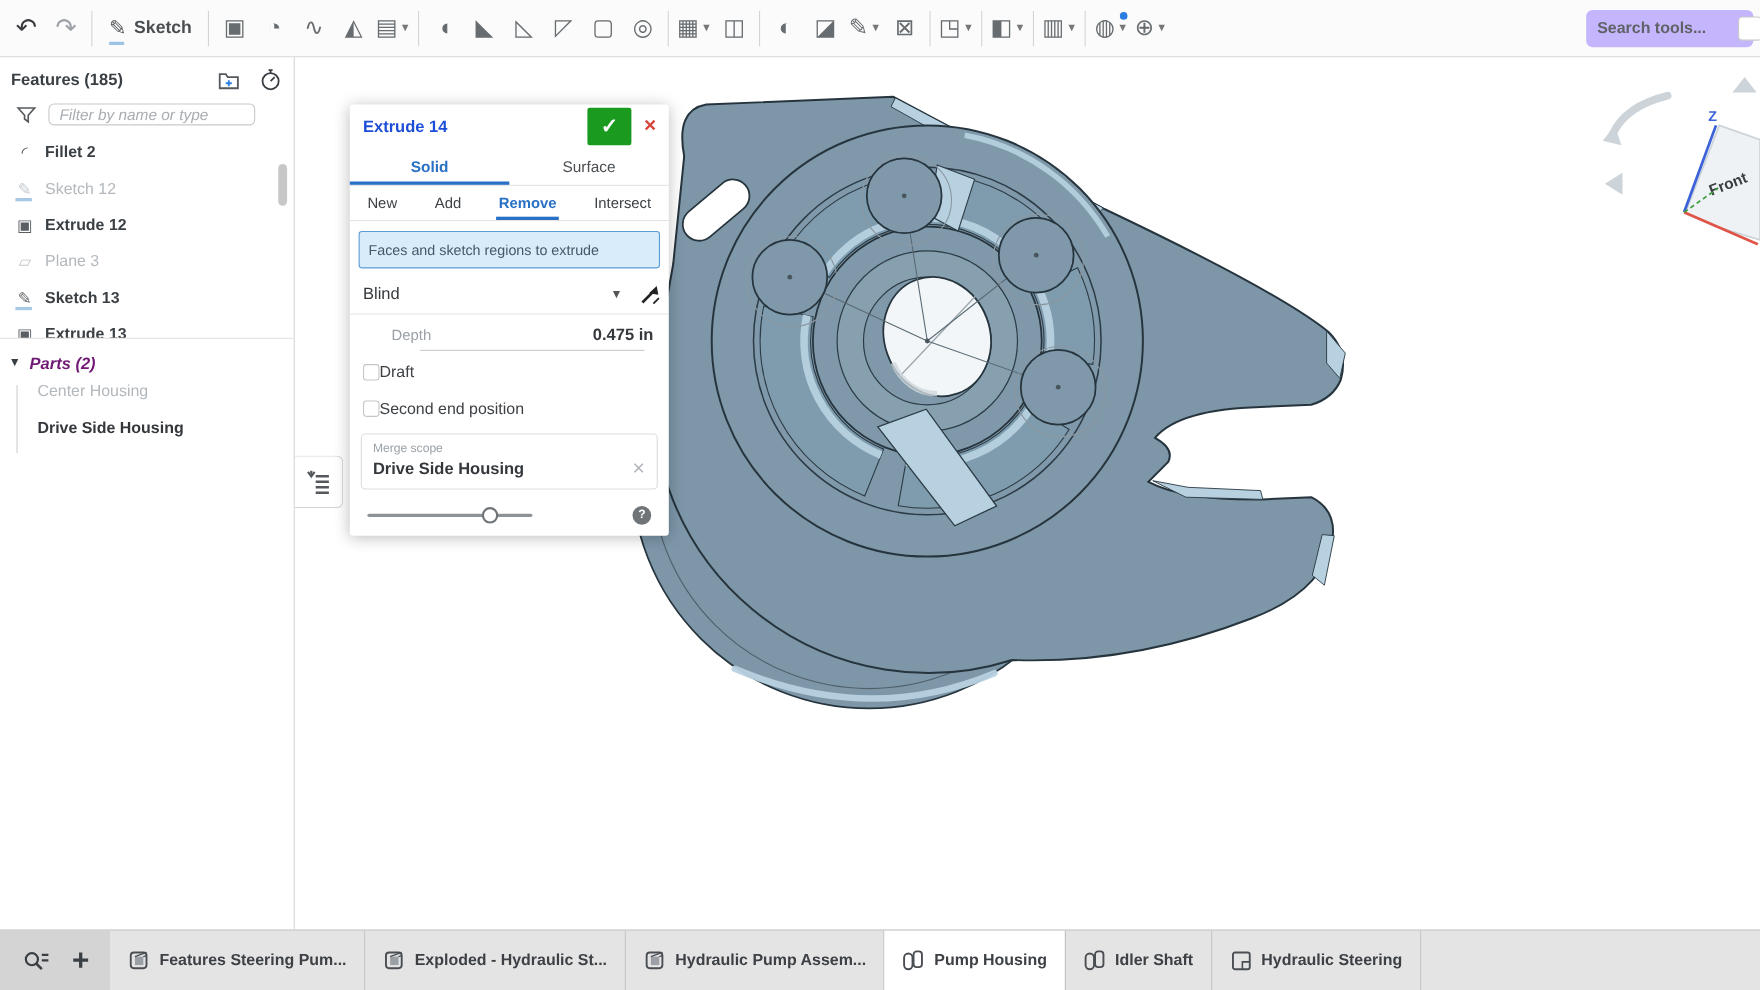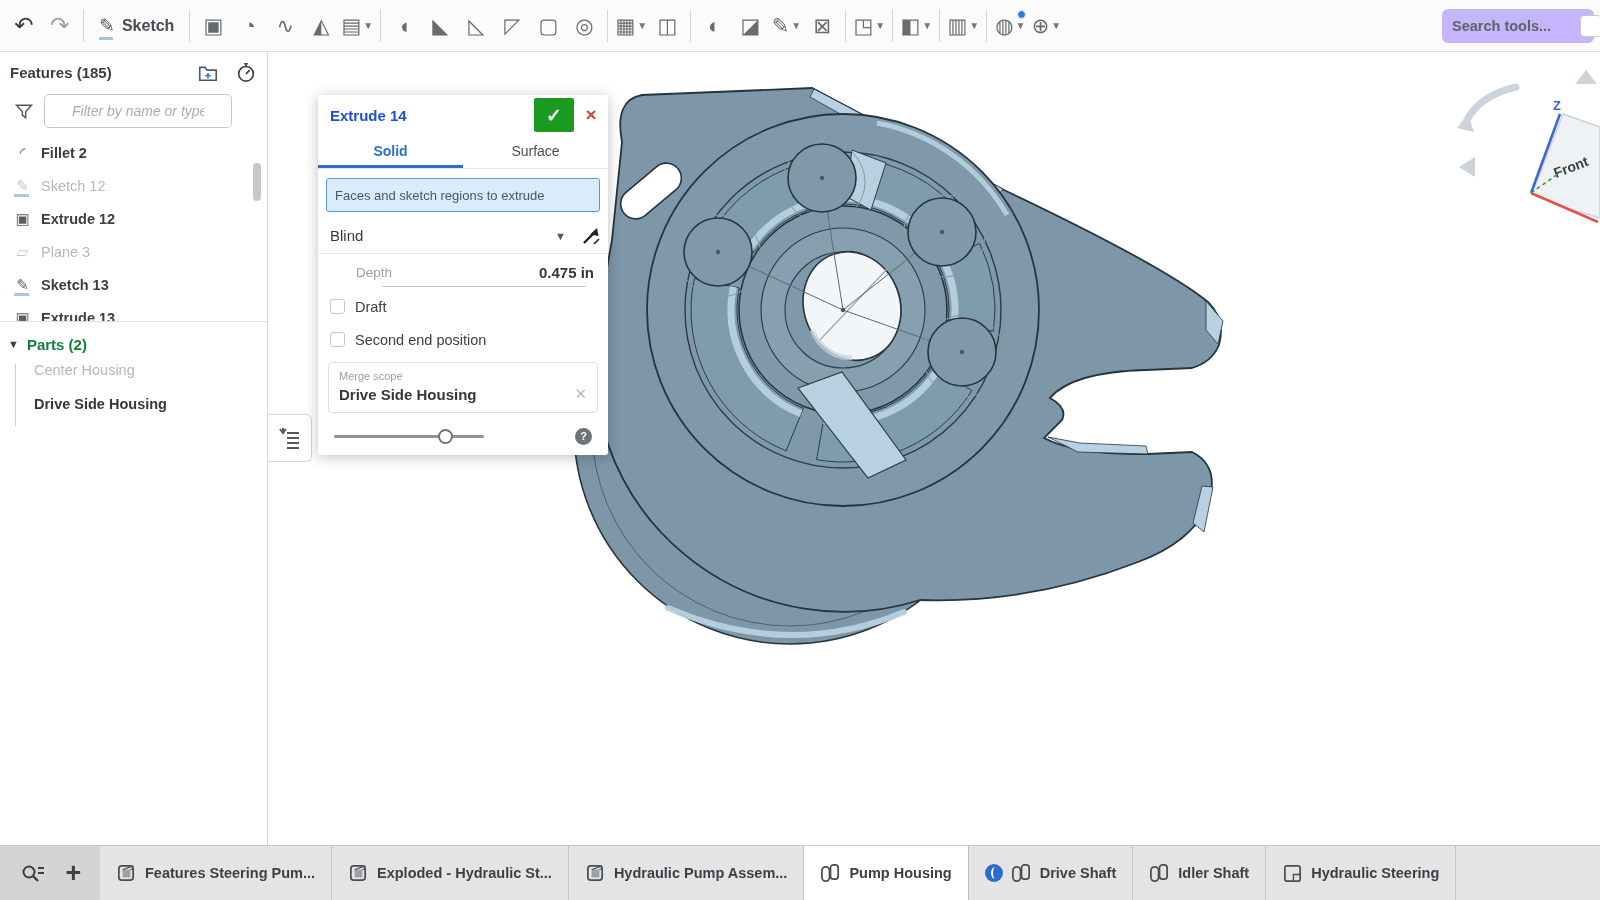--- a/index.html
+++ b/index.html
@@ -39,41 +39,41 @@
 
   
   .left-panel { position:absolute; left:0; top:52px; width:268px; height:793px;
     background:#fff; border-right:1px solid #d6d6d6; z-index:30; }
   .fp-header { display:flex; align-items:center; height:40px; padding:0 10px; }
   .fp-title { font-size:15px; font-weight:700; color:#3a3f44; }
   .fp-header-icons { margin-left:auto; display:flex; gap:16px; align-items:center; }
   .fp-hicon { width:22px; height:22px; cursor:pointer; }
   .filter-row { display:flex; align-items:center; padding:2px 10px 8px 14px; gap:10px; }
   .filter-funnel { width:20px; height:20px; flex:none; cursor:pointer; }
-  .filter-input { width:188px; height:34px; border:1px solid #c9c9c9; border-radius:5px;
-    font-style:italic; font-size:14px; color:#8d9296; padding:0 27px;
+  .filter-input { width:188px; height:20px; border:1px solid #c9c9c9; border-radius:5px;
+    font-style:italic; font-size:14px; color:#8d9296; padding:0 9px;
     font-family:"Liberation Sans", sans-serif; }
   .filter-input::placeholder { color:#a8adb2; font-style:italic; }
   .feature-list { position:relative; height:186px; overflow:hidden;
     border-bottom:1px solid #e2e2e2; }
   .f-row { display:flex; align-items:center; height:33px; padding-left:13px; gap:9px;
     cursor:pointer; }
   .f-icon { width:19px; text-align:center; font-size:15px; color:#5a5f64; position:relative; }
   .f-icon.sketchy::after { content:""; position:absolute; left:1px; right:3px; bottom:-2px;
     height:2.5px; background:#a7c9e6; }
   .f-label { font-size:14.5px; font-weight:700; color:#3a3f44; }
   .f-row.muted .f-label { color:#b3b8bd; font-weight:400; }
   .f-row.muted .f-icon { color:#c3c8cc; }
   .scrollbar { position:absolute; right:6px; top:22px; width:8px; height:160px; }
   .scroll-thumb { position:absolute; top:5px; left:0; width:8px; height:38px;
     background:#c7c7c7; border-radius:4px; }
   .parts-header { display:flex; align-items:center; gap:8px; height:36px; padding-left:8px;
     cursor:pointer; margin-top:4px; }
   .parts-chevron { font-size:11px; color:#3a3f44; }
-  .parts-title { font-size:15px; font-weight:700; color:#15803d; }
+  .parts-title { font-size:15px; font-weight:700; color:#701a75;font-style:italic; }
   .parts-list { position:relative; padding-left:34px; }
   .parts-list::before { content:""; position:absolute; left:15px; top:2px; bottom:4px;
     width:1px; background:#cfcfcf; }
   .p-row { height:34px; display:flex; align-items:flex-start; cursor:pointer; }
   .p-label { font-size:14.5px; font-weight:700; color:#34383c; }
   .p-row.muted .p-label { color:#b3b8bd; font-weight:400; }
 
   .rollback-tab { position:absolute; left:268px; top:414px; width:44px; height:48px;
     background:#fff; border:1px solid #d6d6d6; border-left:none;
     border-radius:0 6px 6px 0; z-index:29; display:flex; align-items:center;
@@ -108,21 +108,21 @@
   .end-label { font-size:15px; color:#34383c; }
   .end-chevron { margin-left:auto; font-size:11px; color:#555; }
   .flip-arrow { margin-left:14px; margin-right:-6px; }
   .depth-row { display:flex; align-items:center; height:36px; padding:0 14px;
     position:relative; }
   .depth-label { font-size:13.5px; color:#9aa0a6;margin-left:24px; }
   .depth-value { margin-left:auto; font-size:15px; font-weight:700; color:#34383c;
     cursor:text; }
   .depth-underline { position:absolute; left:64px; right:22px; bottom:3px; height:1px;
     background:#c9c9c9; }
-  .cb-row { display:flex; align-items:center; gap:10px; height:33px; padding:0 12px;
+  .cb-row { display:flex; align-items:center; height:33px; padding:0 12px;
     cursor:pointer; }
   .cb-box { width:15px; height:15px; border:1.5px solid #c6c6c6; border-radius:3px;
     background:#fff; flex:none; }
   .cb-label { font-size:14.5px; color:#3d4145; }
   .merge-box { margin:6px 10px 4px; border:1px solid #ddd; border-radius:4px;
     padding:7px 10px 9px; }
   .merge-label { font-size:11px; color:#9aa0a6; }
   .merge-value-row { display:flex; align-items:center; margin-top:3px; }
   .merge-value { font-size:15px; font-weight:700; color:#34383c; }
   .merge-remove { margin-left:auto; color:#b5b9bd; font-size:15px; cursor:pointer; }
@@ -436,20 +436,26 @@
     <span class="dlg-title">Extrude 14</span>
     <span class="dlg-actions">
       <span class="dlg-confirm">✓</span>
       <span class="dlg-cancel">×</span>
     </span>
   </div>
   <div class="dlg-tabs" id="dlg-tabs">
         <div class="dlg-tab active">Solid</div>
         <div class="dlg-tab">Surface</div>
       </div>
+  <div class="dlg-modes" id="dlg-modes">
+        <div class="dlg-mode">New</div>
+        <div class="dlg-mode">Add</div>
+        <div class="dlg-mode active">Remove</div>
+        <div class="dlg-mode">Intersect</div>
+      </div>
   <div class="sel-field">
     <span class="txt">Faces and sketch regions to extrude</span>
   </div>
   <div class="end-row">
     <span class="end-label">Blind</span>
     <span class="end-chevron">▼</span>
     <svg class="flip-arrow" width="22" height="22" viewBox="0 0 22 22">
       <line x1="4" y1="18" x2="15" y2="7" stroke="#222" stroke-width="2.4"></line>
       <polygon points="17,3 18.5,11 10,9.5" fill="#222"></polygon>
       <line x1="14" y1="19" x2="19" y2="14" stroke="#222" stroke-width="1.6"></line>
@@ -528,30 +534,20 @@
         <div class="doc-tab active">
           <span style="display: flex;">
             <svg width="21" height="21" viewBox="0 0 22 22">
               <rect x="2" y="4" width="8" height="15" rx="4" fill="none" stroke="#4a4e52" stroke-width="1.8"></rect>
               <rect x="11" y="2" width="8" height="15" rx="3" fill="none" stroke="#4a4e52" stroke-width="1.8"></rect>
             </svg>
           </span>
           <span class="t-label">Pump Housing</span>
         </div>
         <div class="doc-tab">
-          <span class="t-badge"></span>
-          <span style="display: flex;">
-            <svg width="21" height="21" viewBox="0 0 22 22">
-              <rect x="2" y="4" width="8" height="15" rx="4" fill="none" stroke="#4a4e52" stroke-width="1.8"></rect>
-              <rect x="11" y="2" width="8" height="15" rx="3" fill="none" stroke="#4a4e52" stroke-width="1.8"></rect>
-            </svg>
-          </span>
-          <span class="t-label">Drive Shaft</span>
-        </div>
-        <div class="doc-tab">
           <span style="display: flex;">
             <svg width="21" height="21" viewBox="0 0 22 22">
               <rect x="2" y="4" width="8" height="15" rx="4" fill="none" stroke="#4a4e52" stroke-width="1.8"></rect>
               <rect x="11" y="2" width="8" height="15" rx="3" fill="none" stroke="#4a4e52" stroke-width="1.8"></rect>
             </svg>
           </span>
           <span class="t-label">Idler Shaft</span>
         </div>
         <div class="doc-tab">
           <span style="display: flex;">

